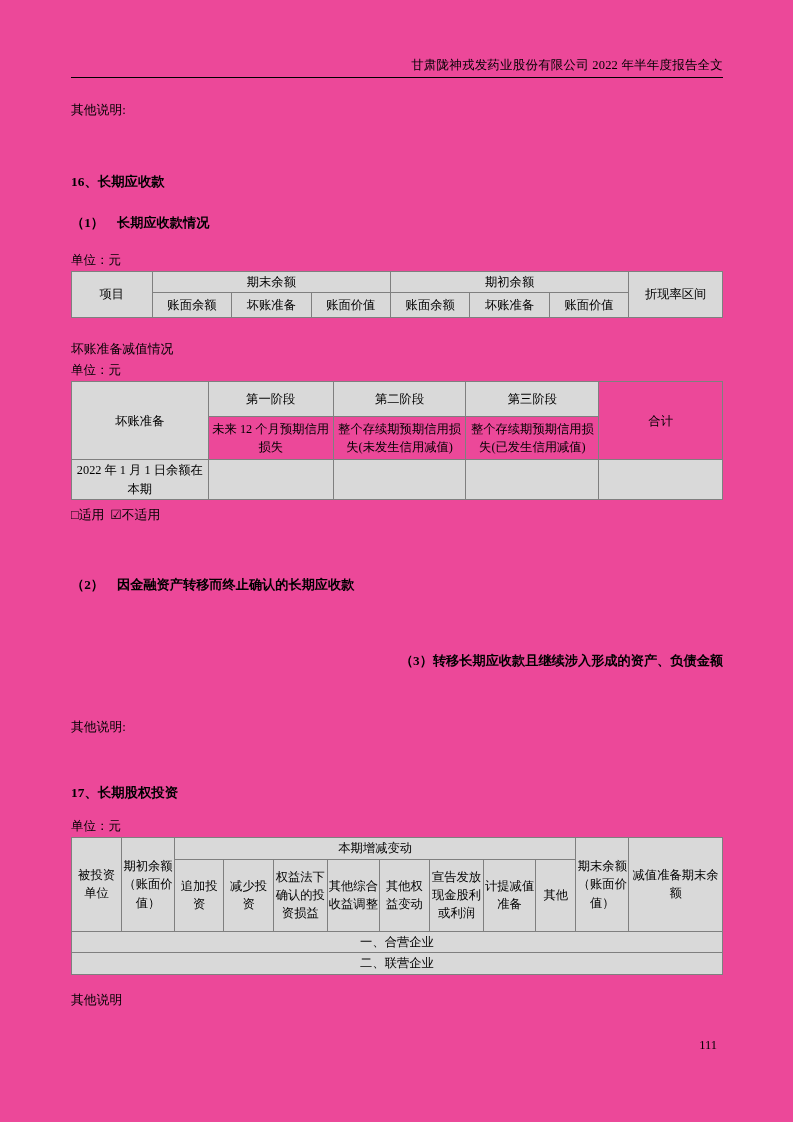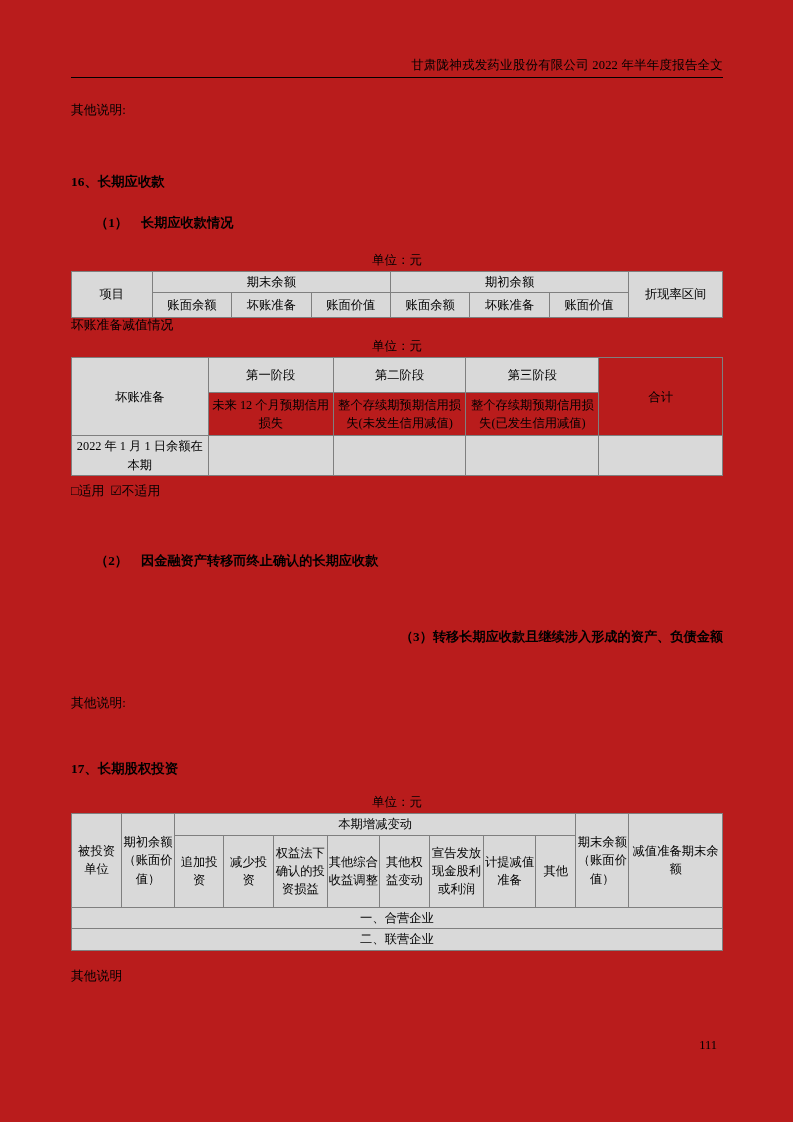--- a/index.html
+++ b/index.html
@@ -1,35 +1,35 @@
 <!DOCTYPE html>
 <html><head>
 <meta charset="utf-8">
 <style>
   * { box-sizing: border-box; }
   html, body { margin: 0; padding: 0; }
   body {
     width: 793px; height: 1122px; background: #ffffff; color: #000000;
     font-family: "Liberation Serif", "DejaVu Serif", serif;
   }
-  .page { position: relative; width: 793px; height: 1122px; overflow: hidden; background: #b91c1c; }
+  .page { position: relative; width: 793px; height: 1122px; overflow: hidden; background: #ec4899; }
   .content { padding-left: 71px; padding-right: 70px; }
 
   .doc-header {
     padding-top: 57px; padding-bottom: 3px; border-bottom: 1px solid #000;
     text-align: right; font-size: 12.5px; letter-spacing: 0.2px;
   }
 
   .para { font-size: 12.8px; line-height: 1.25; }
 
   .note-top { margin-top: 25px; }
   .sec-title { margin-top: 54px; font-size: 13.4px; font-weight: bold; }
-  .sub-title { margin-top: 23px; font-size: 13.2px; font-weight: bold; margin-left: 24px; }
+  .sub-title { margin-top: 23px; font-size: 13.2px; font-weight: bold; }
   .sub-num { display: inline-block; min-width: 46px; }
-  .unit { text-align: center; font-size: 12.5px; margin-top: 20px; margin-bottom: 2px; }
+  .unit { text-align: left; font-size: 12.5px; margin-top: 20px; margin-bottom: 2px; }
   .unit.tight { margin-top: 4px; }
   .unit.mid { margin-top: 16px; }
 
   table.tbl {
     border-collapse: collapse; width: 100%; table-layout: fixed;
     font-size: 12.3px; line-height: 1.5;
   }
   table.tbl td {
     border: 1px solid #7f7f7f; padding: 1px 0; text-align: center;
     vertical-align: middle; overflow: hidden;
@@ -105,21 +105,21 @@
           <td class="gray">账面余额</td>
           <td class="gray">坏账准备</td>
           <td class="gray">账面价值</td>
           <td class="gray">账面余额</td>
           <td class="gray">坏账准备</td>
           <td class="gray">账面价值</td>
         </tr>
       </tbody>
     </table>
 
-    <div class="para" style="margin-top:0;">坏账准备减值情况</div>
+    <div class="para" style="margin-top:24px;">坏账准备减值情况</div>
 
     <div class="unit tight">单位：元</div>
 
     <table class="tbl t2">
       <colgroup>
         <col style="width:21%">
           <col style="width:19.2%">
           <col style="width:20.4%">
           <col style="width:20.4%">
           <col>

